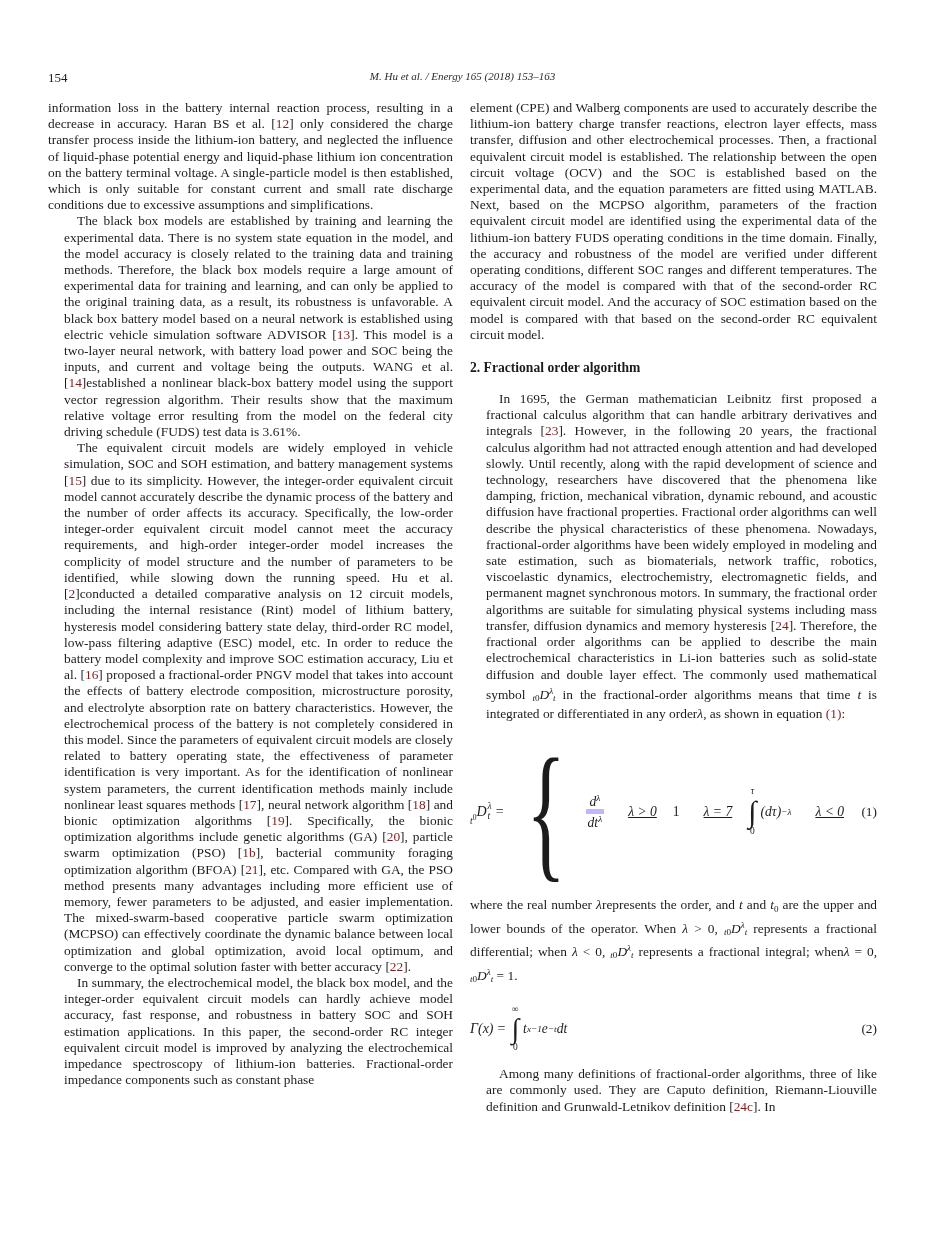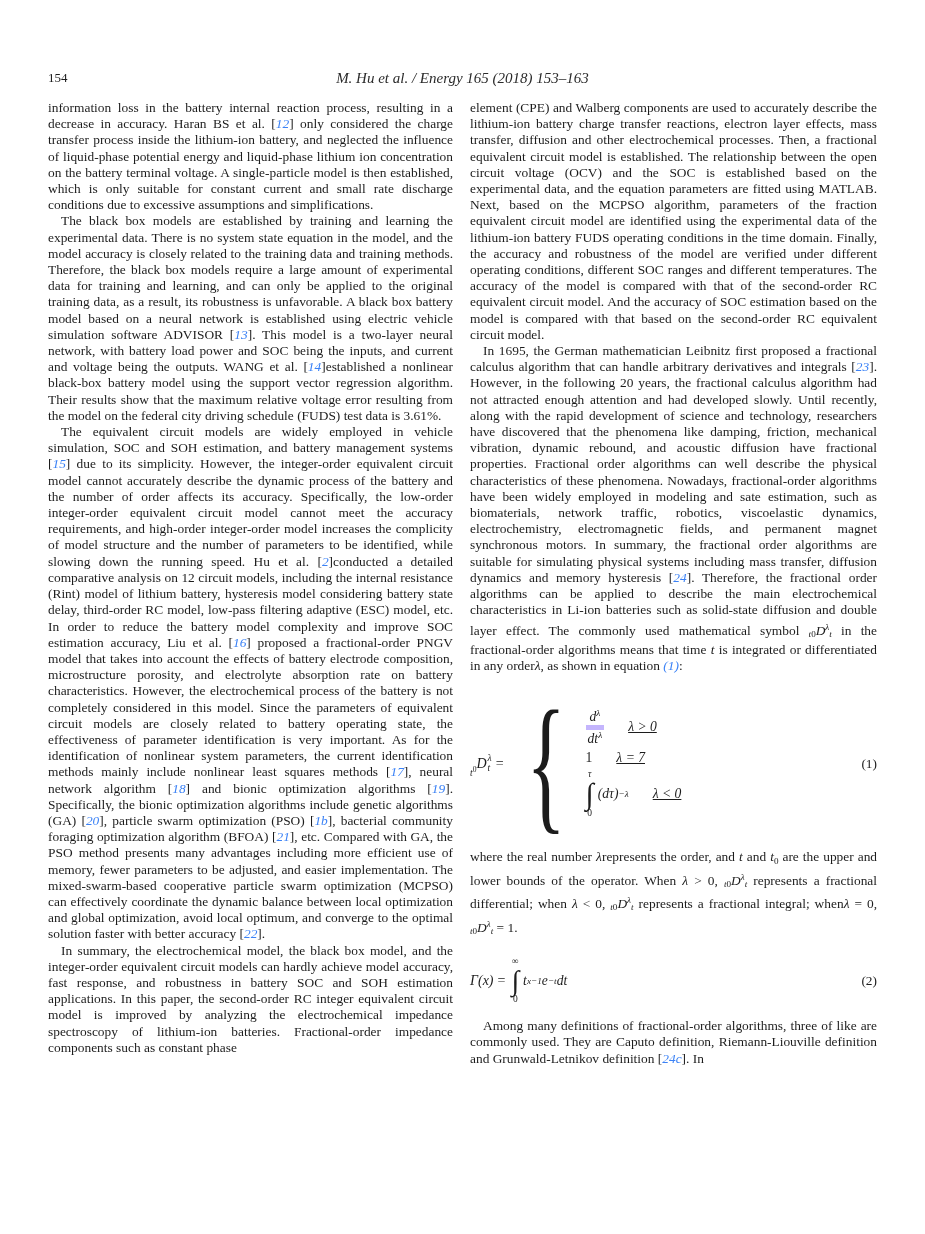--- a/index.html
+++ b/index.html
@@ -13,35 +13,35 @@
     overflow:hidden;
   }
   .running-header {
     position:absolute; top:70px; left:48px; right:48px;
     display:flex; align-items:baseline;
     font-size:13px;
   }
   .page-num { width:120px; font-style:normal; }
   .head-center {
     position:absolute; left:0; right:0; text-align:center;
-    font-style:italic; font-size:15px; color:#2a2a2a;
+    font-style:italic; font-size:11px; color:#2a2a2a;
   }
   .columns {
     position:absolute; top:100px; left:48px; right:48px;
     display:flex; gap:17px;
   }
   .col { width:405px; }
   .col.right { width:407px; }
   .para {
     font-size:13.4px; line-height:16.2px;
     text-align:justify; text-justify:inter-word;
     color:#1c1c1c;
   }
-  .para.indent { text-indent:13px; }
-  .cite { color:#3b82f6;font-style:italic; }
+  .para.indent { text-indent:13px;margin-left:16px; }
+  .cite { color:#7f1d1d; }
   .it { font-style:italic; }
   .sub { font-size:0.68em; vertical-align:-0.3em; }
   .sup { font-size:0.68em; vertical-align:0.5em; }
   .section-heading {
     font-size:13.6px; font-weight:bold;
     margin:17px 0 15px 0;
   }
   
   .equation {
     display:flex; align-items:center;
@@ -55,21 +55,21 @@
     font-size:9.5px; line-height:1.05; margin-left:1px;
   }
   .presub { font-size:9.5px; align-self:flex-end; transform:translateY(4px); }
   .presub0 { font-size:7.5px; transform:translateY(6px); }
   .eq-equals { margin:0 6px 0 4px; }
   .brace {
     font-size:150px; line-height:0.95; font-weight:400;
     transform:scaleX(0.55); transform-origin:center;
     color:#1c1c1c; margin-right:-6px;
   }
-  .cases { display:flex; flex-direction:column; gap:1px; padding-left:10px; }
+  .cases { display:flex; flex-direction:row; gap:16px; padding-left:10px; }
   .case-row { display:flex; align-items:center; min-height:22px; }
   .cond { margin-left:24px;text-decoration:underline; }
   .frac { display:inline-flex; flex-direction:column; align-items:center; line-height:1.15; }
   .frac .den { border-top:5px solid #c4b5fd; padding:0 2px; }
   .intwrap {
     display:inline-flex; flex-direction:column; align-items:center;
     font-size:9.5px; line-height:1; margin-right:4px;
   }
   .int-glyph { font-size:30px; line-height:1; font-style:italic; }
   .eq2 .int-glyph { font-size:28px; }
@@ -93,20 +93,21 @@
         <p class="para indent"><span>The equivalent circuit models are widely employed in vehicle simulation, SOC and SOH estimation, and battery management systems [</span><span class="cite">15</span><span>] due to its simplicity. However, the integer-order equivalent circuit model cannot accurately describe the dynamic process of the battery and the number of order affects its accuracy. Specifically, the low-order integer-order equivalent circuit model cannot meet the accuracy requirements, and high-order integer-order model increases the complicity of model structure and the number of parameters to be identified, while slowing down the running speed. Hu et al. [</span><span class="cite">2</span><span>]conducted a detailed comparative analysis on 12 circuit models, including the internal resistance (Rint) model of lithium battery, hysteresis model considering battery state delay, third-order RC model, low-pass filtering adaptive (ESC) model, etc. In order to reduce the battery model complexity and improve SOC estimation accuracy, Liu et al. [</span><span class="cite">16</span><span>] proposed a fractional-order PNGV model that takes into account the effects of battery electrode composition, microstructure porosity, and electrolyte absorption rate on battery characteristics. However, the electrochemical process of the battery is not completely considered in this model. Since the parameters of equivalent circuit models are closely related to battery operating state, the effectiveness of parameter identification is very important. As for the identification of nonlinear system parameters, the current identification methods mainly include nonlinear least squares methods [</span><span class="cite">17</span><span>], neural network algorithm [</span><span class="cite">18</span><span>] and bionic optimization algorithms [</span><span class="cite">19</span><span>]. Specifically, the bionic optimization algorithms include genetic algorithms (GA) [</span><span class="cite">20</span><span>], particle swarm optimization (PSO) [</span><span class="cite">1b</span><span>], bacterial community foraging optimization algorithm (BFOA) [</span><span class="cite">21</span><span>], etc. Compared with GA, the PSO method presents many advantages including more efficient use of memory, fewer parameters to be adjusted, and easier implementation. The mixed-swarm-based cooperative particle swarm optimization (MCPSO) can effectively coordinate the dynamic balance between local optimization and global optimization, avoid local optimum, and converge to the optimal solution faster with better accuracy [</span><span class="cite">22</span><span>].</span></p>
         <p class="para indent"><span>In summary, the electrochemical model, the black box model, and the integer-order equivalent circuit models can hardly achieve model accuracy, fast response, and robustness in battery SOC and SOH estimation applications. In this paper, the second-order RC integer equivalent circuit model is improved by analyzing the electrochemical impedance spectroscopy of lithium-ion batteries. Fractional-order impedance components such as constant phase</span></p>
       </div>
 
     <div class="col right">
 
       <div>
           <p class="para"><span>element (CPE) and Walberg components are used to accurately describe the lithium-ion battery charge transfer reactions, electron layer effects, mass transfer, diffusion and other electrochemical processes. Then, a fractional equivalent circuit model is established. The relationship between the open circuit voltage (OCV) and the SOC is established based on the experimental data, and the equation parameters are fitted using MATLAB. Next, based on the MCPSO algorithm, parameters of the fraction equivalent circuit model are identified using the experimental data of the lithium-ion battery FUDS operating conditions in the time domain. Finally, the accuracy and robustness of the model are verified under different operating conditions, different SOC ranges and different temperatures. The accuracy of the model is compared with that of the second-order RC equivalent circuit model. And the accuracy of SOC estimation based on the model is compared with that based on the second-order RC equivalent circuit model.</span></p>
         </div>
 
+      <h2 class="section-heading">2. Fractional order algorithm</h2>
 
       <div>
           <p class="para indent"><span>In 1695, the German mathematician Leibnitz first proposed a fractional calculus algorithm that can handle arbitrary derivatives and integrals [</span><span class="cite">23</span><span>]. However, in the following 20 years, the fractional calculus algorithm had not attracted enough attention and had developed slowly. Until recently, along with the rapid development of science and technology, researchers have discovered that the phenomena like damping, friction, mechanical vibration, dynamic rebound, and acoustic diffusion have fractional properties. Fractional order algorithms can well describe the physical characteristics of these phenomena. Nowadays, fractional-order algorithms have been widely employed in modeling and sate estimation, such as biomaterials, network traffic, robotics, viscoelastic dynamics, electrochemistry, electromagnetic fields, and permanent magnet synchronous motors. In summary, the fractional order algorithms are suitable for simulating physical systems including mass transfer, diffusion dynamics and memory hysteresis [</span><span class="cite">24</span><span>]. Therefore, the fractional order algorithms can be applied to describe the main electrochemical characteristics in Li-ion batteries such as solid-state diffusion and double layer effect. The commonly used mathematical symbol </span><span class="it sub">t</span><span class="sub">0</span><span class="it">D</span><span class="it sup">λ</span><span class="it sub">t</span><span> in the fractional-order algorithms means that time </span><span class="it">t</span><span> is integrated or differentiated in any order</span><span class="it">λ</span><span>, as shown in equation </span><span class="cite">(1)</span><span>:</span></p>
         </div>
 
       <div class="equation eq1">
         <span class="eq-lhs">
           <span class="presub it">t</span>
             <span class="presub0">0</span>
             <span class="it">D</span>

